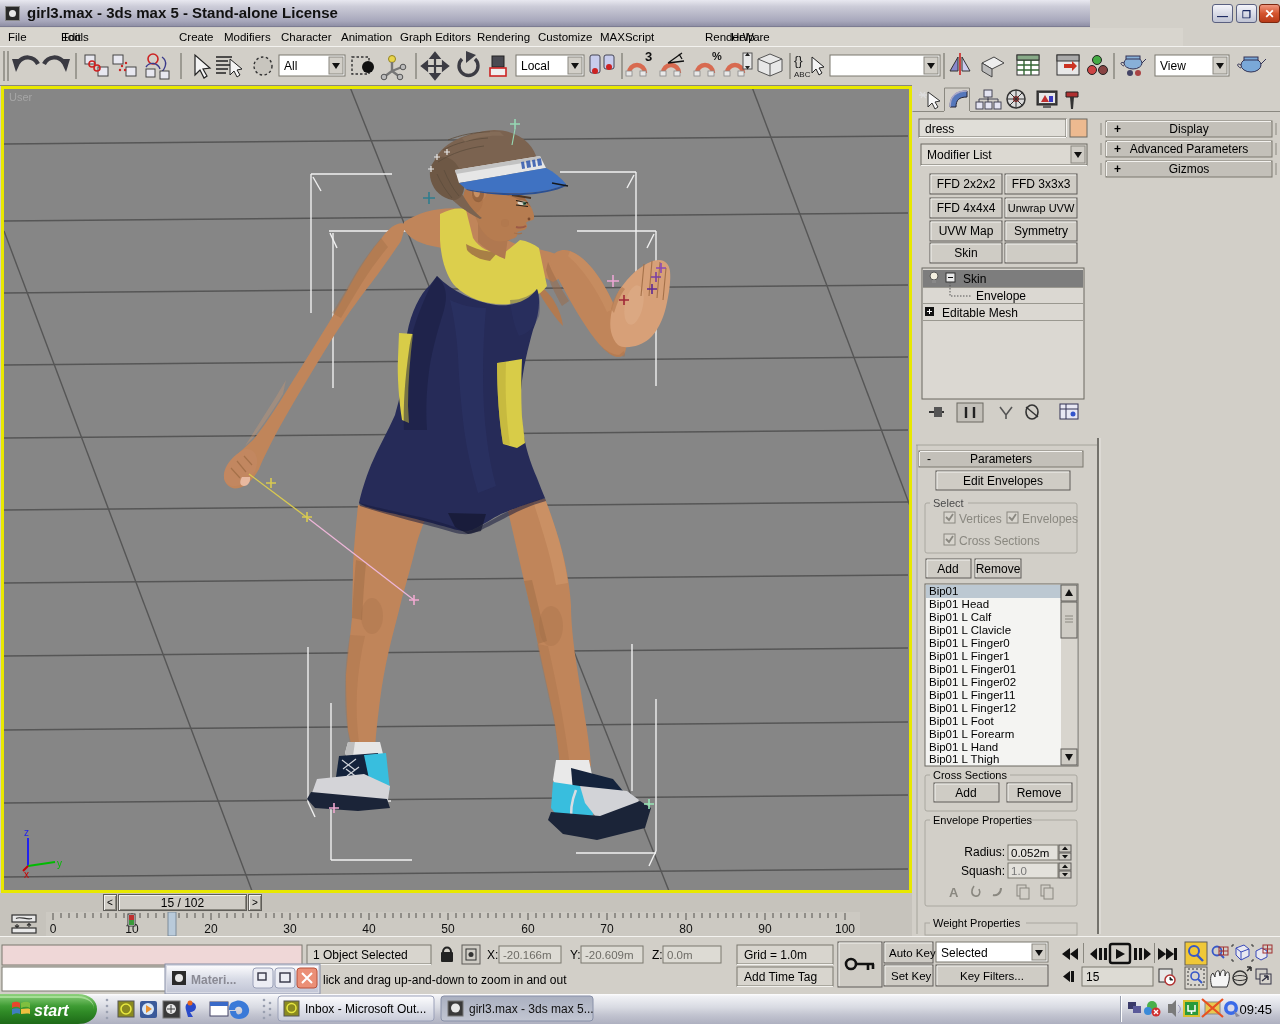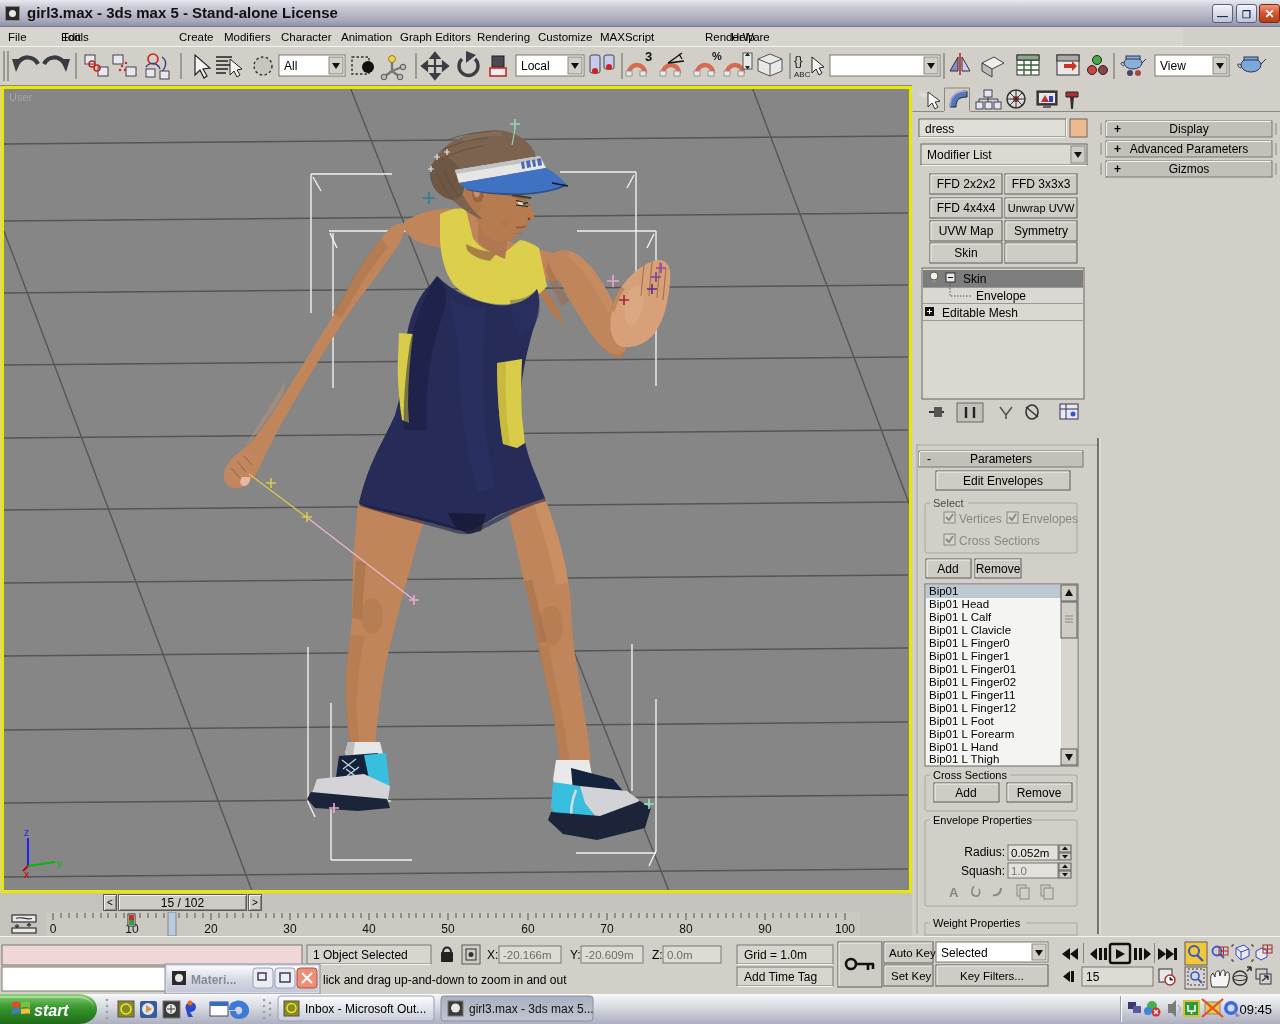--- a/index.html
+++ b/index.html
@@ -7,21 +7,21 @@
   font-family:"Liberation Sans", sans-serif; }
 .abs { position:absolute; }
 #page { position:relative; width:1280px; height:1024px; }
 .btn  { border:1px solid #5f5d58; box-shadow:inset 1px 1px 0 #f3f2ef, inset -1px -1px 0 #8a8880;
   background:#cfccc5; color:#000; text-align:center; }
 </style>
 </head>
 <body>
 <div id="page">
 
-<div class="abs" id="titlebar" style="left:0;top:0;width:1280px;height:27px;
+<div class="abs" id="titlebar" style="left:0;top:0;width:1090px;height:27px;
   background:linear-gradient(#e8e8f0 0%, #ccccd8 25%, #b8b8c8 55%, #a8a8bc 80%, #9090a6 100%);
   border-bottom:1px solid #7c7c92;">
   <div class="abs" style="left:5px;top:6px;width:15px;height:15px;background:#2a2a2a;border:1px solid #888;">
     <div class="abs" style="left:3px;top:3px;width:7px;height:7px;background:#e8e8e8;border-radius:50%;"></div>
   </div>
   <div class="abs" style="left:27px;top:4px;font-size:15px;font-weight:bold;color:#111;">girl3.max - 3ds max 5 - Stand-alone License</div>
   <div class="abs" style="left:1212px;top:4px;width:21px;height:19px;background:linear-gradient(#f4f4fa,#c0c4d4);border:1px solid #5a6080;border-radius:3px;color:#1a2860;font-weight:bold;font-size:11px;text-align:center;line-height:22px;">—</div>
   <div class="abs" style="left:1236px;top:4px;width:21px;height:19px;background:linear-gradient(#f4f4fa,#c0c4d4);border:1px solid #5a6080;border-radius:3px;color:#1a2860;font-weight:bold;font-size:10px;text-align:center;line-height:19px;">❐</div>
   <div class="abs" style="left:1259px;top:4px;width:21px;height:19px;background:linear-gradient(#f0977e,#d4542e 50%,#b83a18);border:1px solid #7c2810;border-radius:3px;color:#fff;font-weight:bold;font-size:12px;text-align:center;line-height:18px;">✕</div>
 </div>

